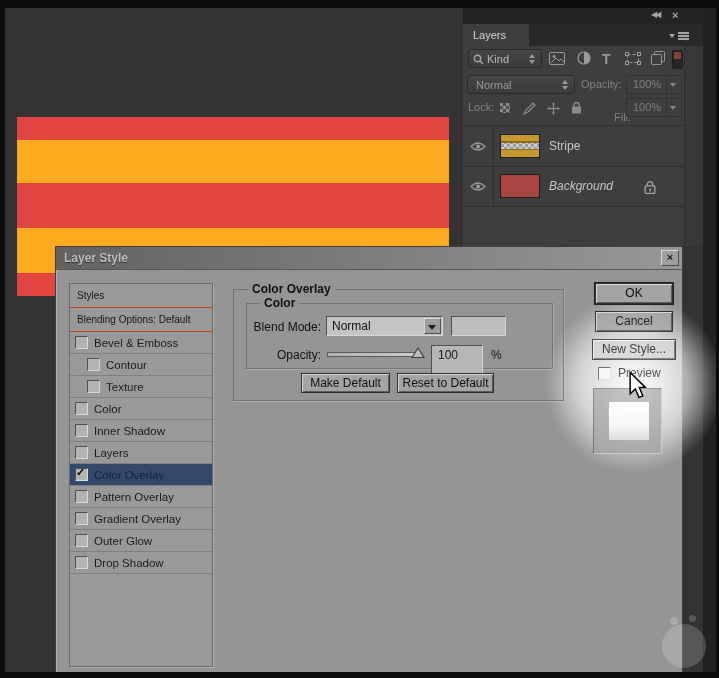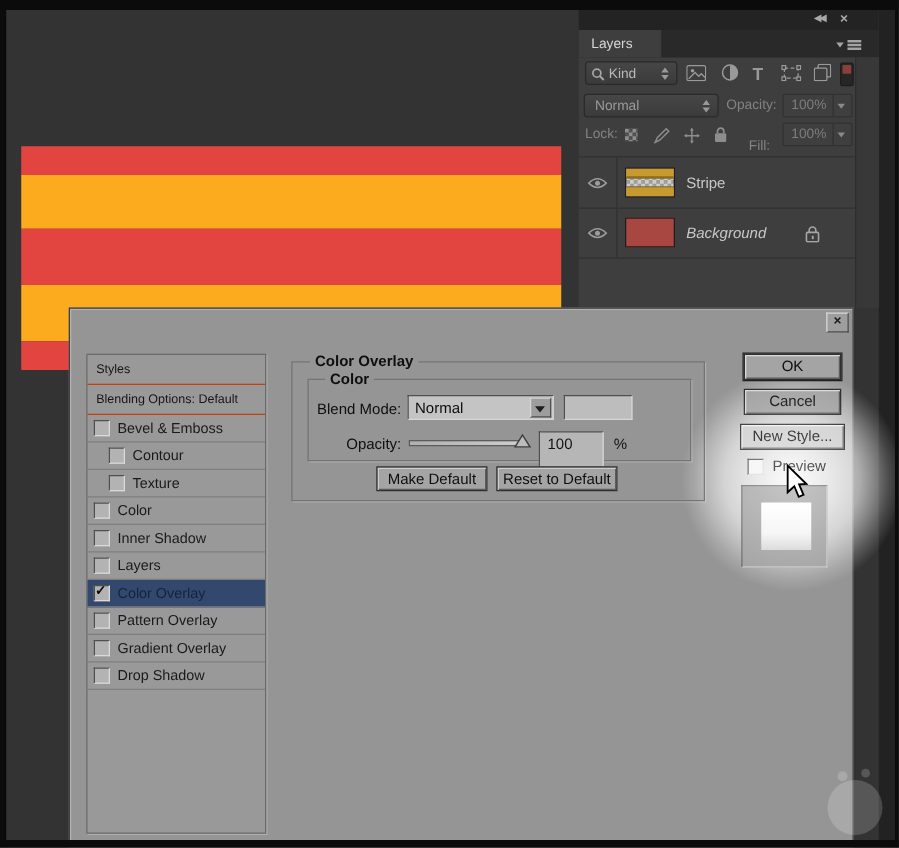--- a/index.html
+++ b/index.html
@@ -164,21 +164,21 @@
         <line x1="1" y1="6.5" x2="12" y2="6.5" stroke="#8d8d8d" stroke-width="1.2"></line>
         <path d="M6.5 0 L8 2.5 L5 2.5 Z" fill="#8d8d8d"></path>
         <path d="M6.5 13 L8 10.5 L5 10.5 Z" fill="#8d8d8d"></path>
         <path d="M0 6.5 L2.5 5 L2.5 8 Z" fill="#8d8d8d"></path>
         <path d="M13 6.5 L10.5 5 L10.5 8 Z" fill="#8d8d8d"></path>
       </svg>
     <svg class="abs" style="left:108px;top:93px;" width="11" height="13" viewBox="0 0 11 13">
         <rect x="1" y="5.5" width="9" height="7" rx="1" fill="#8d8d8d"></rect>
         <path d="M3 5.5 V4 a2.5 2.5 0 0 1 5 0 V5.5" fill="none" stroke="#8d8d8d" stroke-width="1.4"></path>
       </svg>
-    <div class="abs dim" style="left:136px;top:93px;margin-top:10px;">Fill:</div>
+    <div class="abs dim" style="left:151px;top:93px;margin-top:10px;">Fill:</div>
     <div class="abs pval" style="left:163px;top:90px;width:56px;">
       <span class="v">100%</span>
       <span class="vb">
           <i></i>
         </span>
     </div>
 
     <div class="abs lrow" style="top:158px;">
       <div class="eyecell">
         <svg class="abs" style="left:7px;top:15px;" width="16" height="11" viewBox="0 0 16 11">
@@ -206,20 +206,23 @@
         <div class="abs" style="left:0;top:15px;width:38px;height:7px;background:#c7992f;"></div>
         <div class="abs" style="left:0;top:6px;width:38px;height:2px;background:#8a6b1f;"></div>
         <div class="abs" style="left:0;top:14px;width:38px;height:1px;background:#8a6b1f;"></div>
       </div>
       <div class="lname">Stripe</div>
     </div>
     <div class="abs lp-gutter"></div>
   </div>
 
   <div id="dlg" class="abs">
+    <div class="abs dlg-title">
+      <span>Layer Style</span>
+    </div>
     <div class="abs dlg-close">×</div>
 
     <div class="abs dlg-body">
       <div class="abs glow"></div>
 
       <div id="slist" class="abs">
         <div class="sl-head">Styles</div>
         <div class="sl-head">Blending Options: Default</div>
         <div class="sl-item">
             <span class="cb"></span>
@@ -251,20 +254,24 @@
             </span>
             <span>Color Overlay</span>
           </div>
         <div class="sl-item">
             <span class="cb"></span>
             <span>Pattern Overlay</span>
           </div>
         <div class="sl-item">
             <span class="cb"></span>
             <span>Gradient Overlay</span>
+          </div>
+        <div class="sl-item">
+            <span class="cb"></span>
+            <span>Outer Glow</span>
           </div>
         <div class="sl-item">
             <span class="cb"></span>
             <span>Drop Shadow</span>
           </div>
       </div>
 
       <div class="abs fs" style="left:177px;top:20px;width:331px;height:112px;">
         <div class="fs-label" style="left:14px;">Color Overlay</div>
         <div class="abs fs" style="left:12px;top:13px;width:307px;height:66px;">

